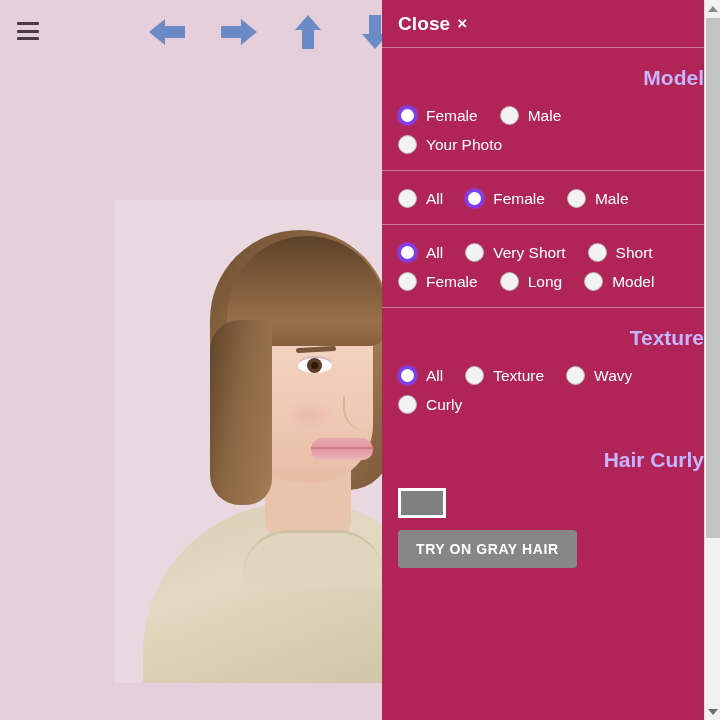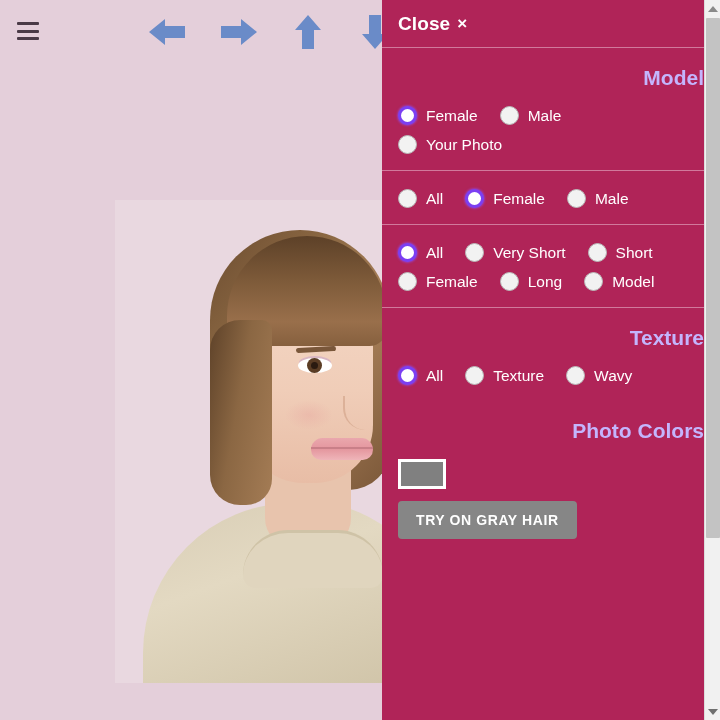--- a/index.html
+++ b/index.html
@@ -448,25 +448,31 @@
             </div>
             <div class="opt">
               <span class="radio"></span>
               <span class="opt-label">Texture</span>
             </div>
             <div class="opt">
               <span class="radio"></span>
               <span class="opt-label">Wavy</span>
             </div>
           </div>
+          <div class="opt-row">
+            <div class="opt">
+              <span class="radio"></span>
+              <span class="opt-label">Curly</span>
+            </div>
+          </div>
         </div>
       </div>
 
     <div class="section">
-      <div class="section-title">Photo Colors</div>
+      <div class="section-title">Hair Curly</div>
       <div class="hc-row">
         <div class="swatch"></div>
       </div>
       <button class="gray-hair-btn">TRY ON GRAY HAIR</button>
     </div>
   </div>
 
   <div class="scrollbar">
     <div class="sb-btn up">
       <span class="tri up"></span>

